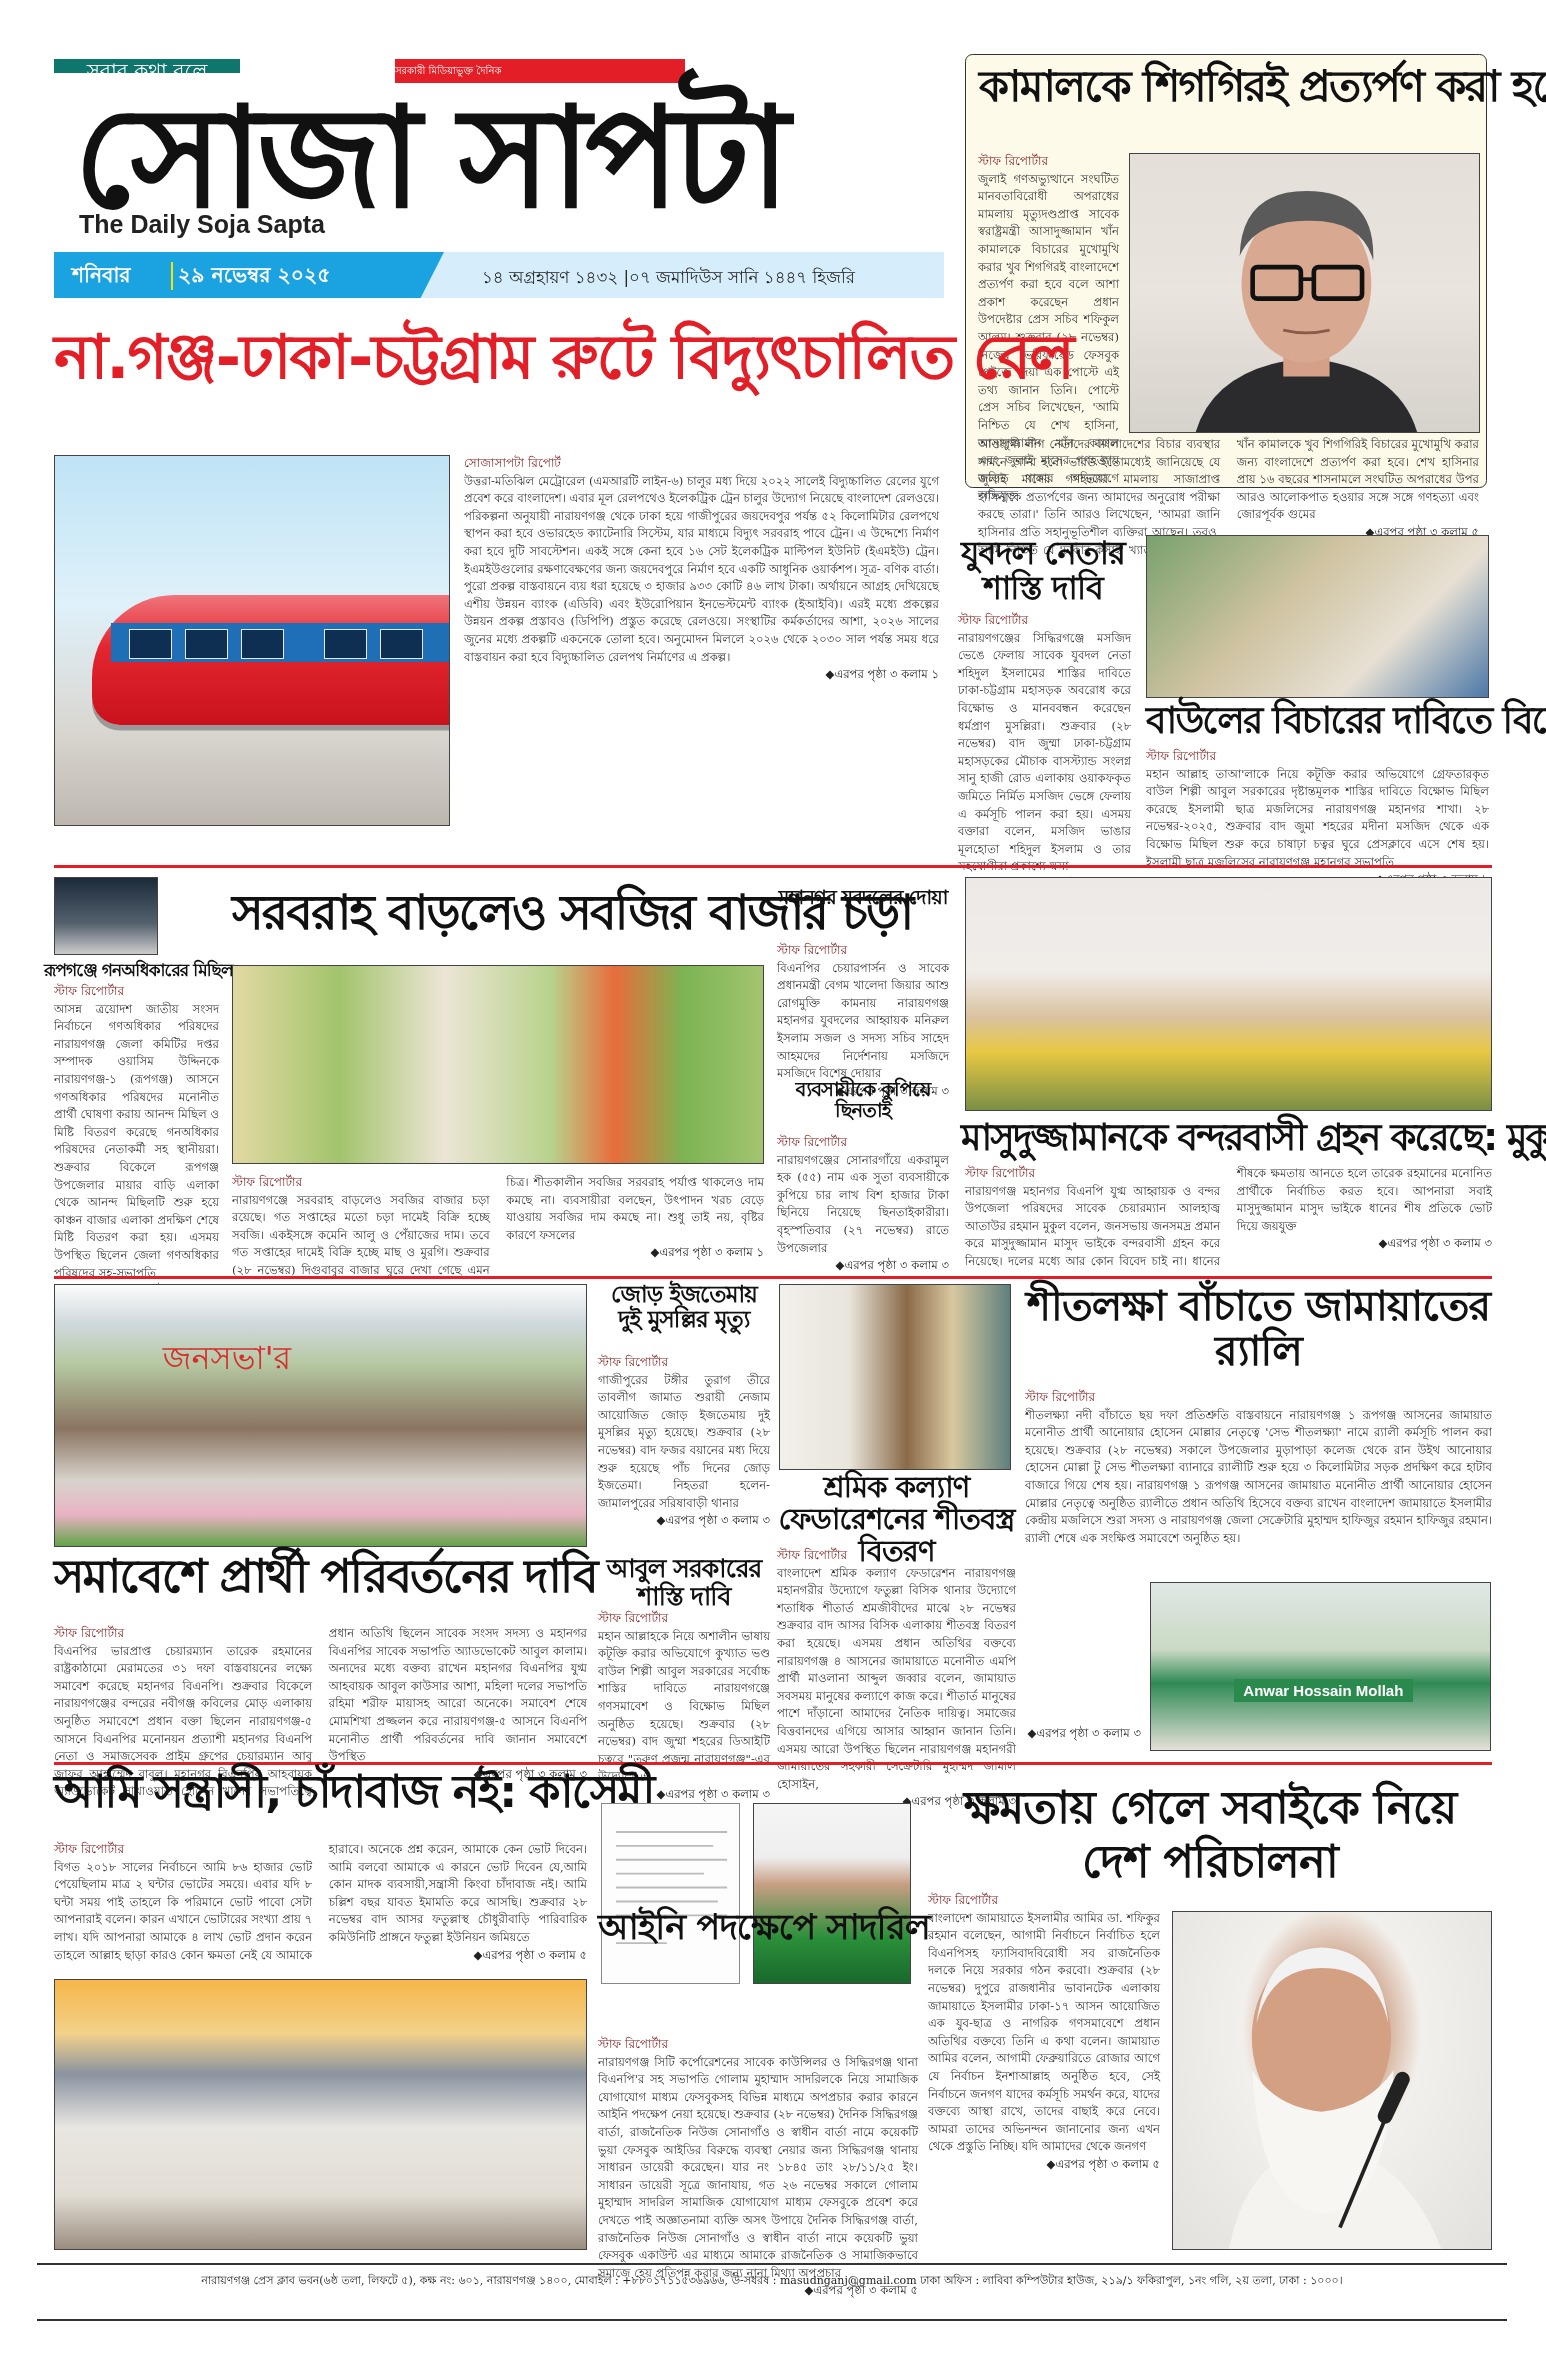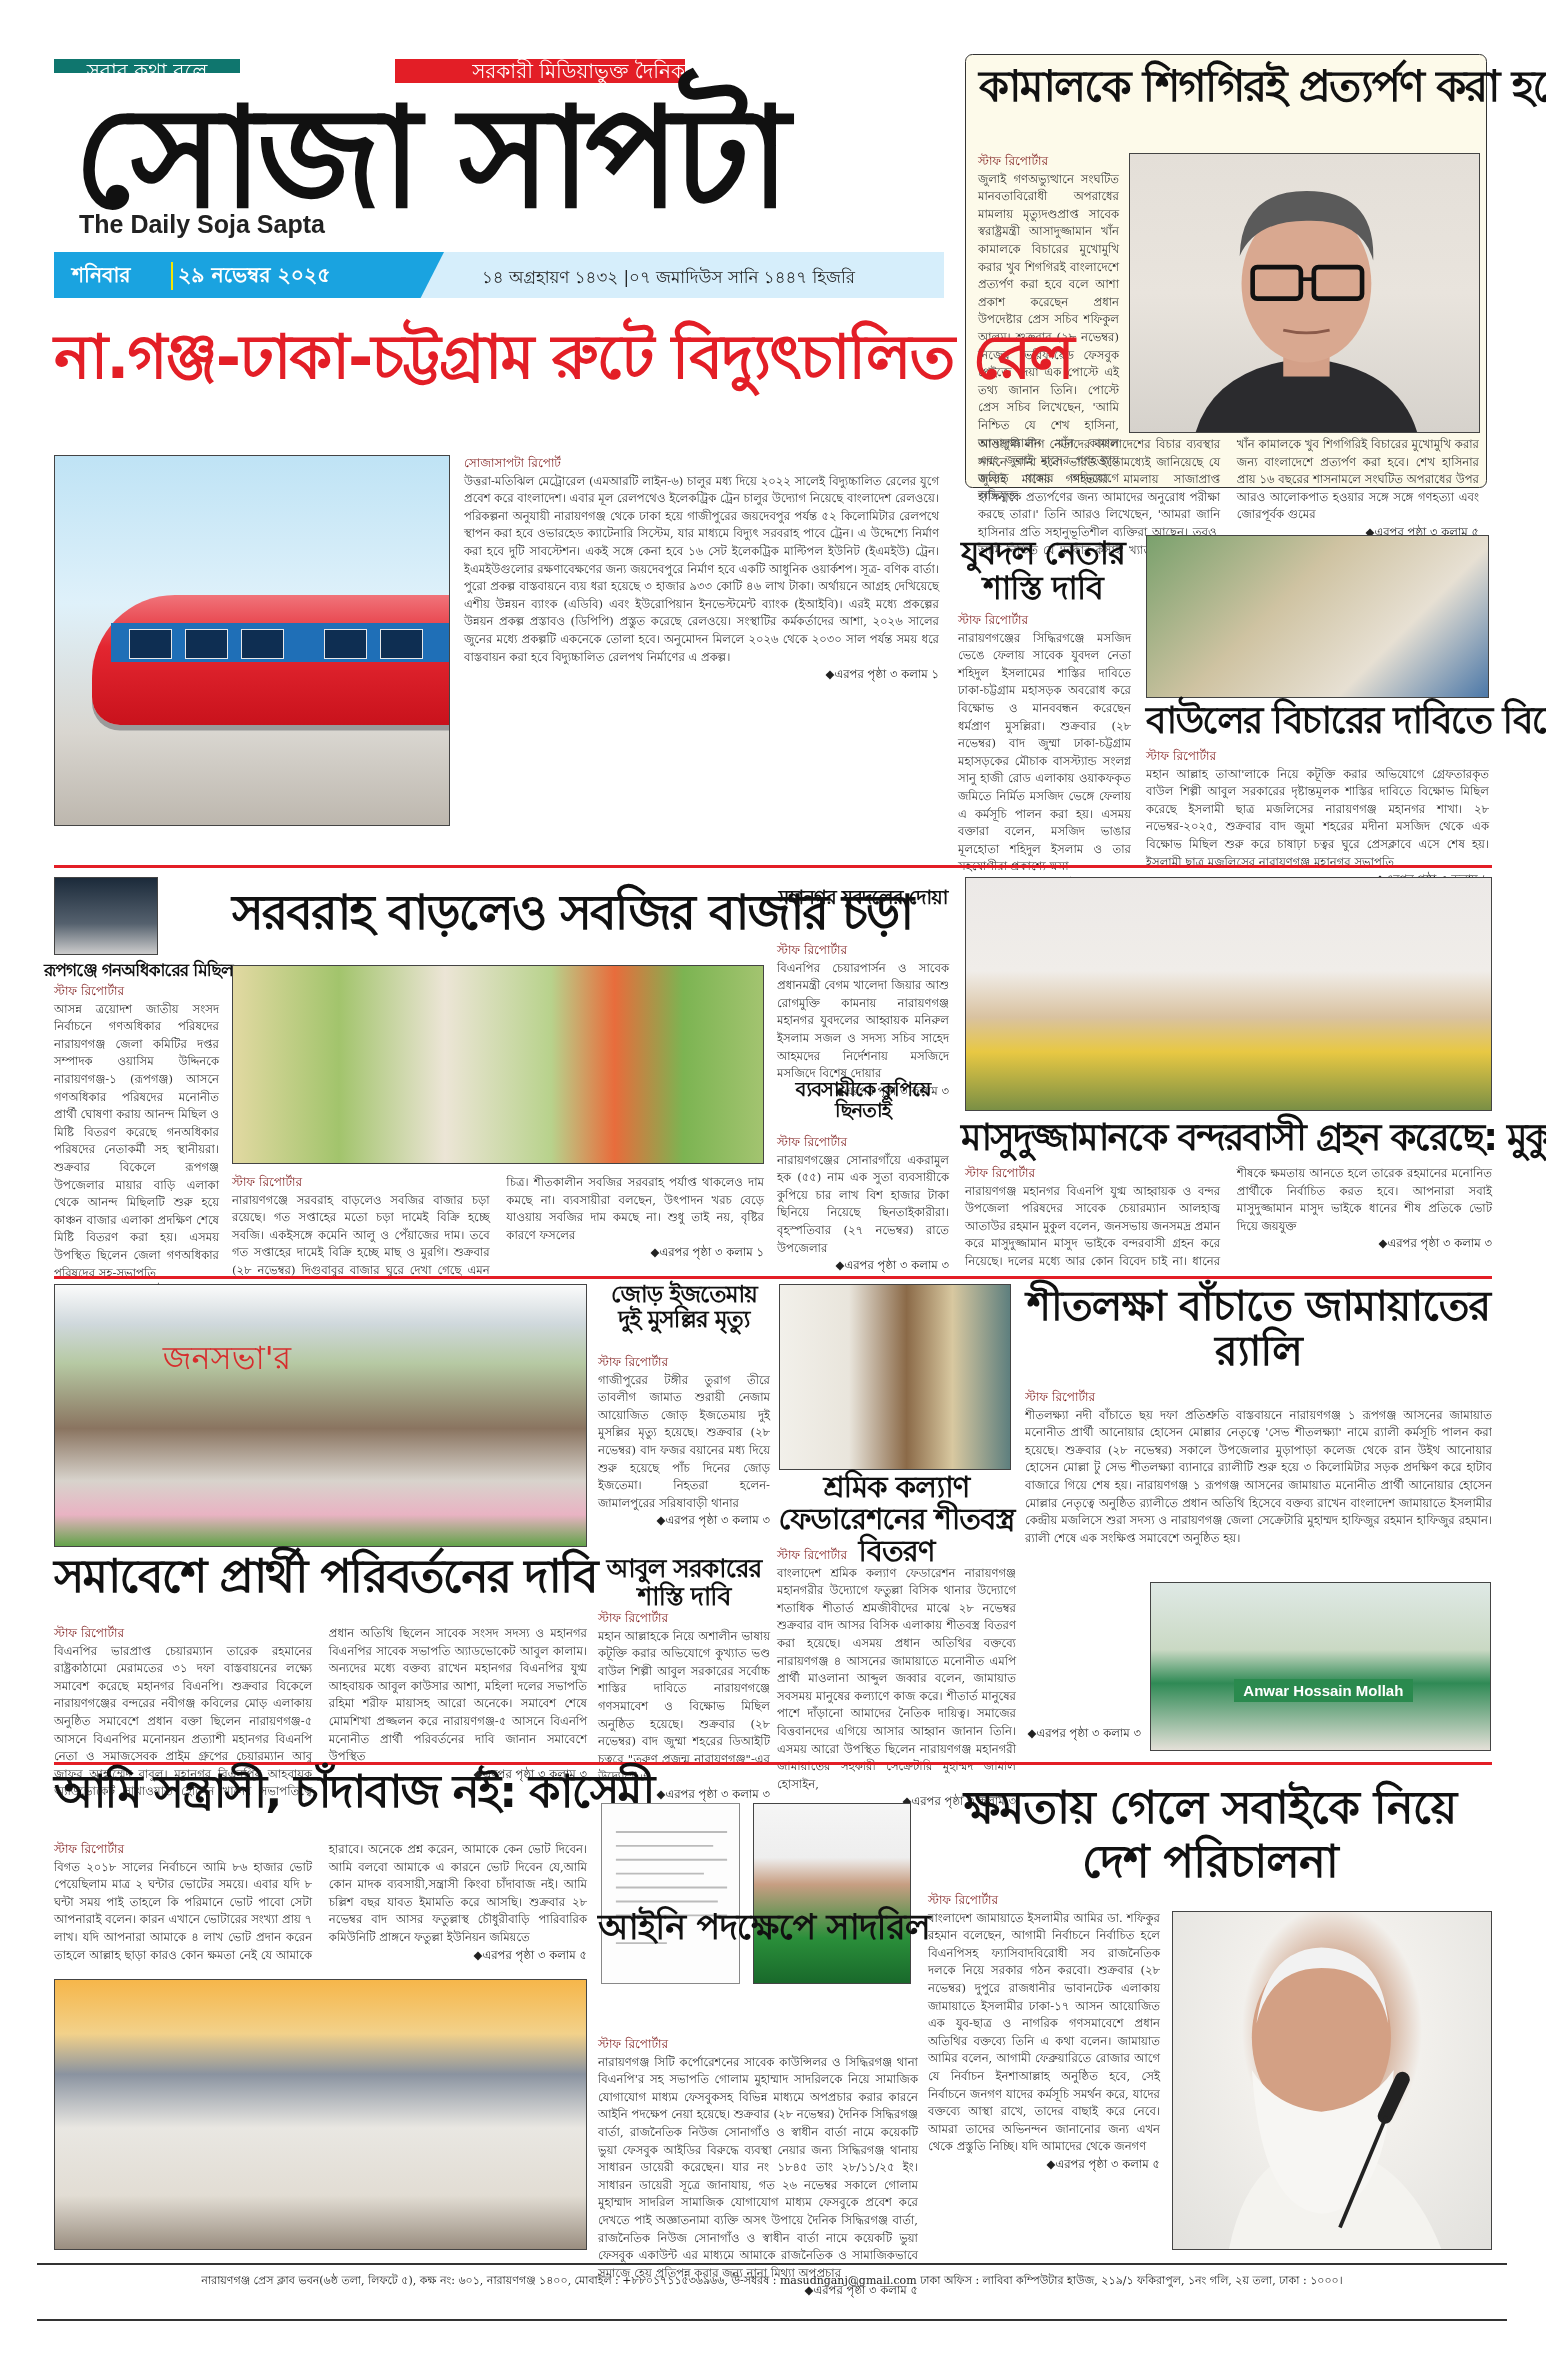--- a/index.html
+++ b/index.html
@@ -6,21 +6,21 @@
 body{width:1546px;height:2375px;background:#fff;font-family:"DejaVu Serif",serif;color:#222;position:relative;overflow:hidden}
 .abs{position:absolute}
 .hl{font-family:"DejaVu Sans",sans-serif;font-weight:bold;color:#111;line-height:1.1;letter-spacing:-0.9px}
 .body{font-size:11.6px;line-height:17.6px;text-align:justify;color:#333}
 .byline{font-size:12px;color:#7f1d1d;display:block}
 .cont{font-size:11.6px;text-align:right;display:block;color:#222}
 .photo{border:0.9px solid #444;overflow:hidden}
 .cols2{column-count:2;column-gap:16.7px}
 
 #tag-left{left:54px;top:59px;width:186px;height:14px;background:#0f766e;color:#fff;font-size:20px;text-align:center;line-height:24px}
-#tag-right{left:395px;top:59px;width:290px;height:24px;background:#e31e26;color:#fff;font-size:20px;text-align:right;line-height:24px}
+#tag-right{left:395px;top:59px;width:290px;height:24px;background:#e31e26;color:#fff;font-size:10px;text-align:left;line-height:24px}
 #logo{left:74px;top:79px;width:872px;height:158px;font-family:"DejaVu Sans",sans-serif;font-weight:bold;font-size:139px;line-height:158px;letter-spacing:-5.6px;color:#111;white-space:nowrap}
 #eng{left:79px;top:210px;font-family:"Liberation Sans",sans-serif;font-weight:bold;font-size:25px;color:#222}
 #datebar{left:54px;top:252px;width:890px;height:46px;background:#d6eefb}
 #datebar-blue{left:54px;top:252px;width:390px;height:46px;background:#1aa3e0;clip-path:polygon(0 0,100% 0,94% 100%,0 100%)}
 #weekday{left:72px;top:260px;color:#fff;font-size:20.4px;font-weight:bold}
 #datesep{left:171px;top:262px;width:1.9px;height:28px;background:#f5e400}
 #gdate{left:178px;top:260px;color:#fff;font-size:20.4px;font-weight:bold}
 #bdate{left:482px;top:264px;color:#222;font-size:16.7px}
 
 #lead-hl{left:54px;top:323px;width:890px;font-size:61px;color:#e31e26;white-space:nowrap;text-align:right;letter-spacing:-1.9px}

